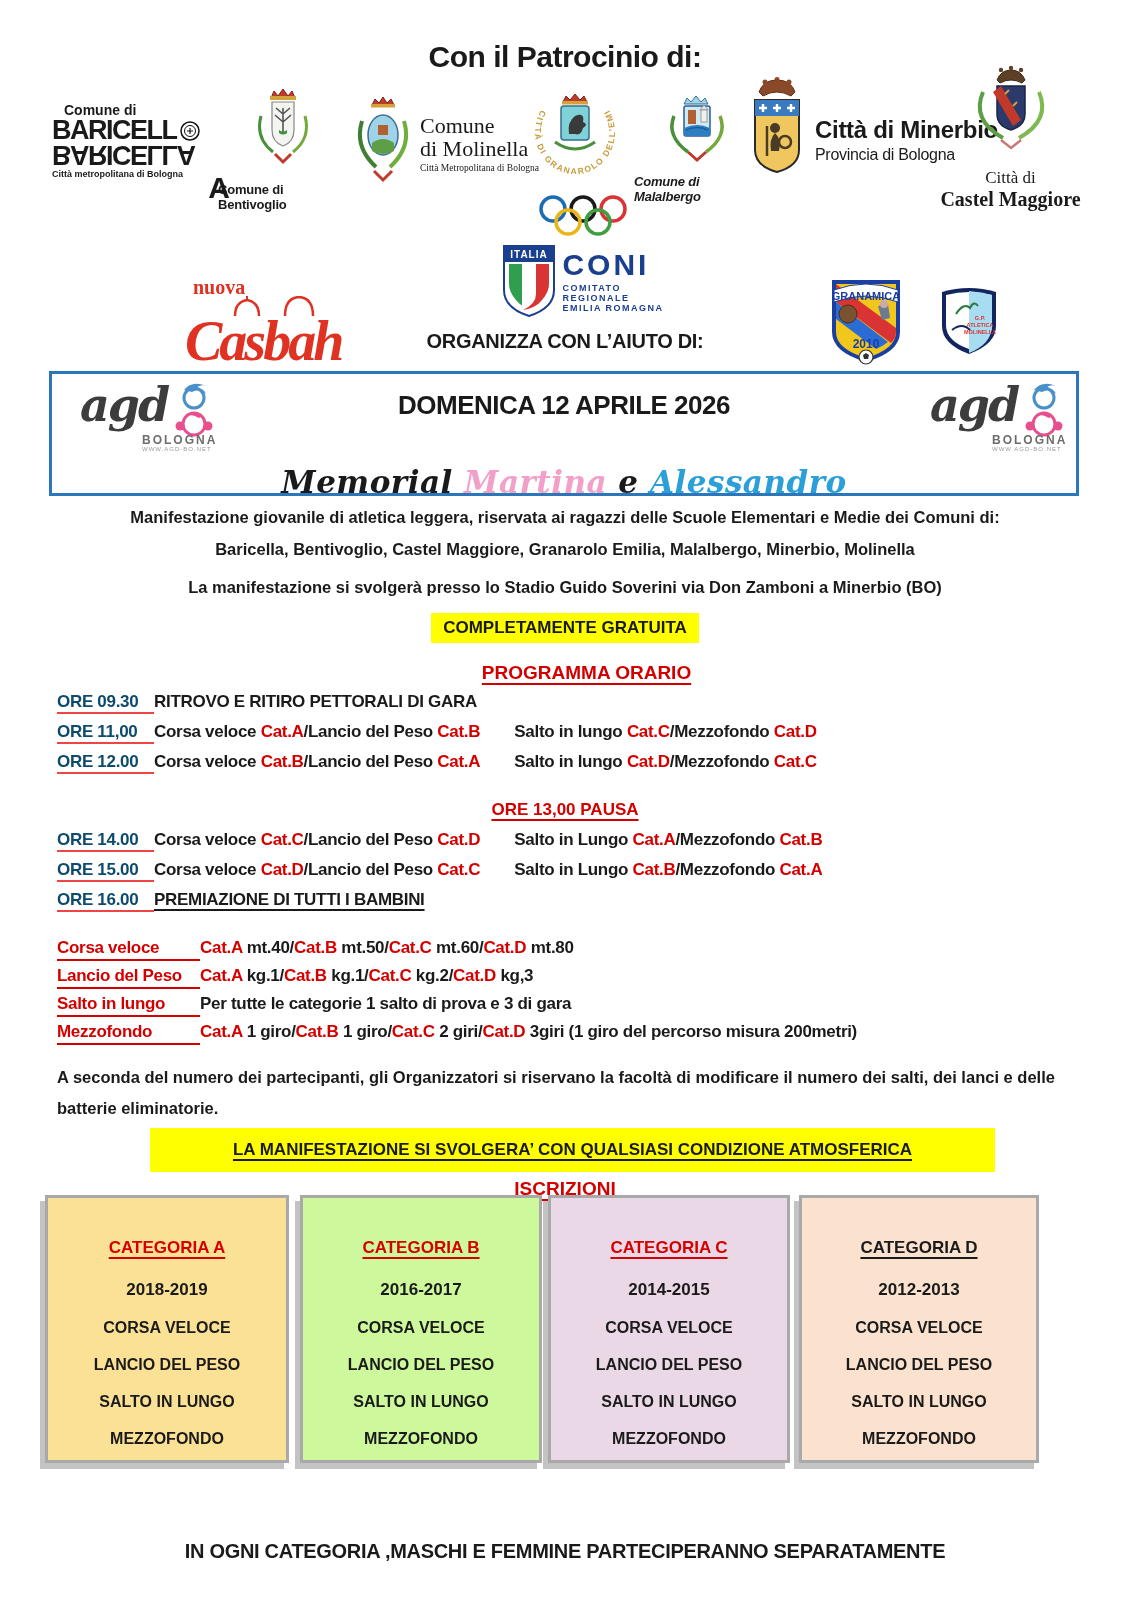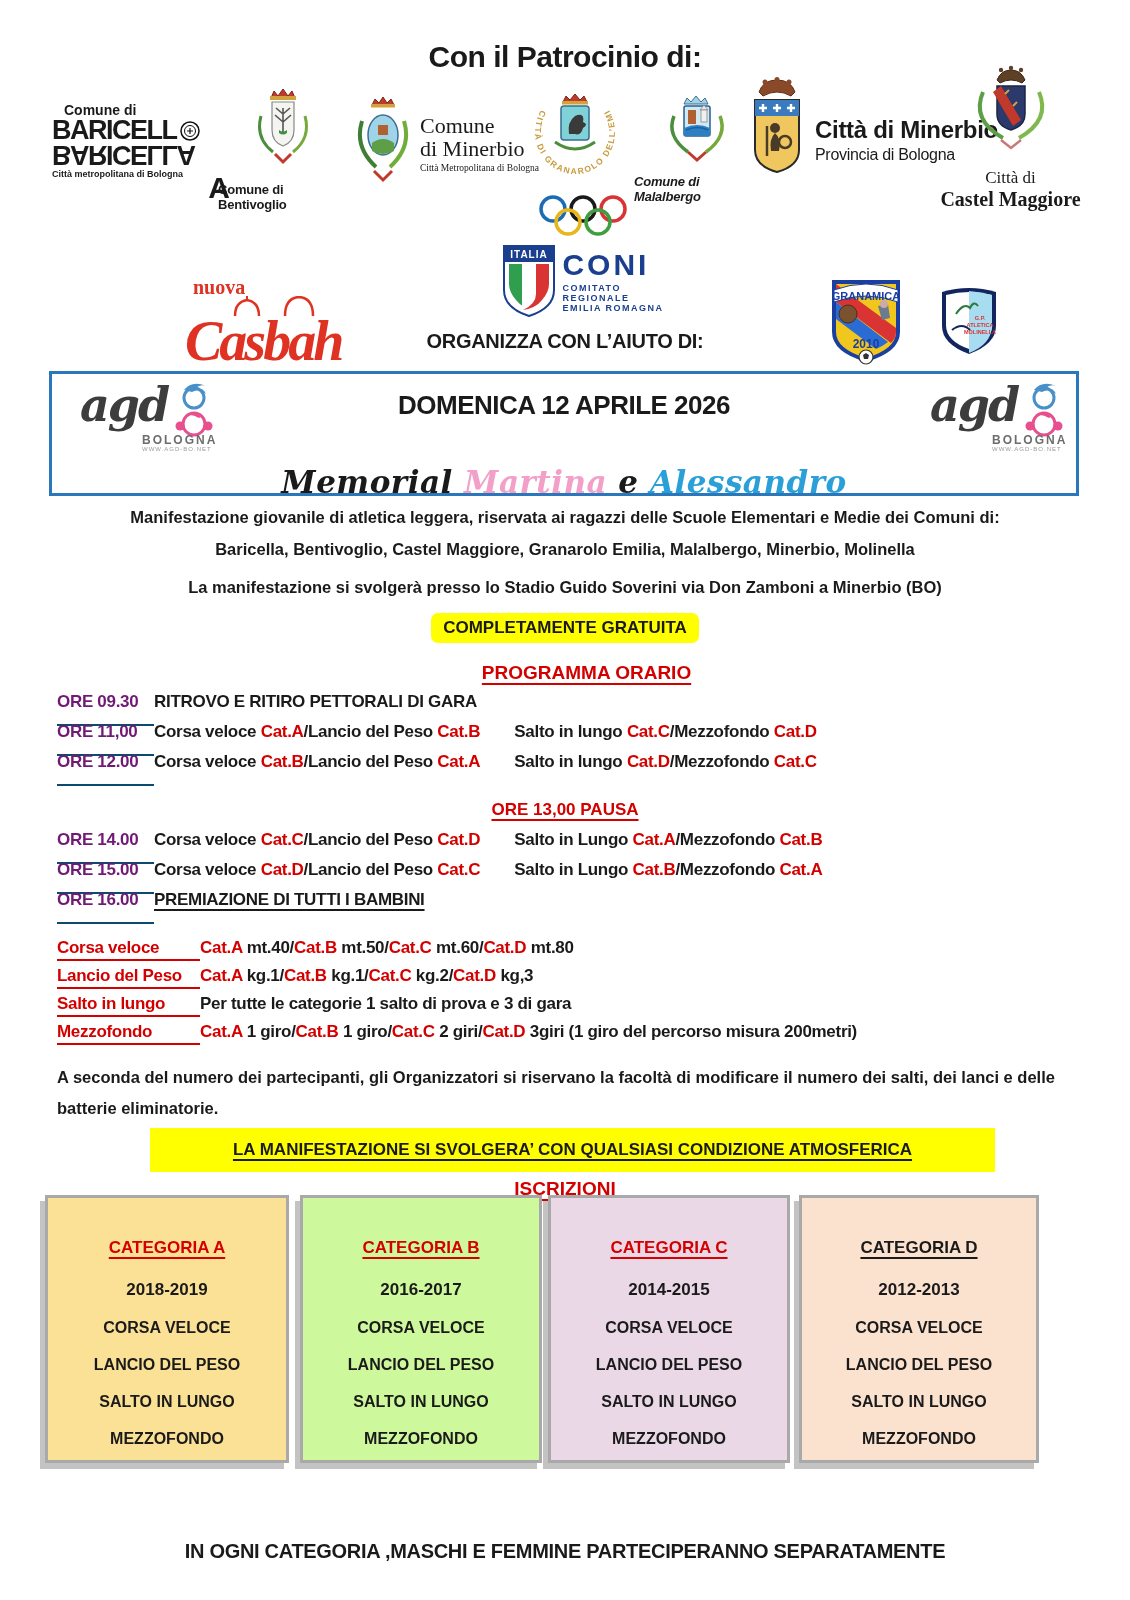--- a/index.html
+++ b/index.html
@@ -53,25 +53,25 @@
   .agd-city{font-size:12px;letter-spacing:2px;color:#6d6d6d;font-weight:bold;}
   .agd-site{font-size:6px;letter-spacing:1px;color:#9a9a9a;}
   .date-line{top:16px;font-size:26px;font-weight:bold;letter-spacing:-0.5px;}
   .memorial-line{top:58px;font-size:31px;font-weight:bold;font-style:italic;font-family:"DejaVu Serif",serif;letter-spacing:0.5px;margin-top:32px;}
 
   
   .intro1{top:508px;font-size:16.5px;font-weight:bold;}
   .intro2{top:540px;font-size:16.5px;font-weight:bold;}
   .intro3{top:578px;font-size:16.5px;font-weight:bold;}
   .free{top:613px;}
-  .free span{display:inline-block;background:#ffff00;padding:5px 12px;font-size:17px;font-weight:bold;border-radius:7px;}
+  .free span{display:inline-block;background:#ffff00;padding:5px 12px;font-size:17px;font-weight:bold;}
 
   .prog-title{top:662px;font-size:19px;font-weight:bold;padding-left:43px;}
   .prow{position:absolute;left:57px;font-size:17px;font-weight:bold;letter-spacing:-0.3px;white-space:nowrap;}
-  .time{display:inline-block;width:97px;color:#701a75;border-bottom:2px solid #0c4a6e;padding-bottom:12px;}
+  .time{display:inline-block;width:97px;color:#0c4a6e;border-bottom:2px solid #ef4444;padding-bottom:0;}
   .pause{font-size:17px;font-weight:bold;}
 
   .spec{position:absolute;left:57px;font-size:17px;font-weight:bold;letter-spacing:-0.3px;white-space:nowrap;}
   .spec-label{display:inline-block;width:143px;color:#d40000;border-bottom:2px solid #d40000;padding-bottom:1px;}
 
   .note{top:1062px;left:57px;width:1022px;font-size:16.5px;font-weight:bold;line-height:31px;}
 
   .weather{left:150px;top:1128px;width:845px;height:44px;background:#ffff00;display:flex;align-items:center;justify-content:center;}
   .weather span{font-size:17px;font-weight:bold;}
   .iscr{top:1178px;font-size:19px;font-weight:bold;}
@@ -126,21 +126,21 @@
       <rect x="19" y="9" width="24" height="3.5" fill="#d4a23c"></rect>
       <ellipse cx="31" cy="40" rx="15" ry="20" fill="#9fd4e8" stroke="#3b6e8f" stroke-width="1.5"></ellipse>
       <path d="M20 48 q11 -8 22 0 l0 8 q-11 6 -22 0 z" fill="#5e9e46"></path>
       <rect x="26" y="30" width="10" height="10" fill="#b0612f"></rect>
       <path d="M10 26 q-8 26 14 46" fill="none" stroke="#3f7f33" stroke-width="4"></path>
       <path d="M52 26 q8 26 -14 46" fill="none" stroke="#6fae3a" stroke-width="4"></path>
       <path d="M22 76 l9 9 9 -9" fill="none" stroke="#c0392b" stroke-width="3"></path>
     </svg>
     <div class="serif" style="line-height:1.05;">
       <div style="font-size:22px;">Comune</div>
-      <div style="font-size:22px;">di Minerbio</div>
+      <div style="font-size:22px;">di Molinella</div>
       <div style="font-size:9.5px;margin-top:4px;">Città Metropolitana di Bologna</div>
     </div>
   </div>
 
   <div class="abs" style="left:525px;top:84px;">
     <svg width="100" height="116" viewBox="0 0 100 116">
       <defs>
           <path id="garc" d="M 16,26 A 40 42 0 1 0 84,26" fill="none"></path>
         </defs>
       <text font-size="8.5" fill="#c89b3c" font-weight="bold" letter-spacing="1.5">

